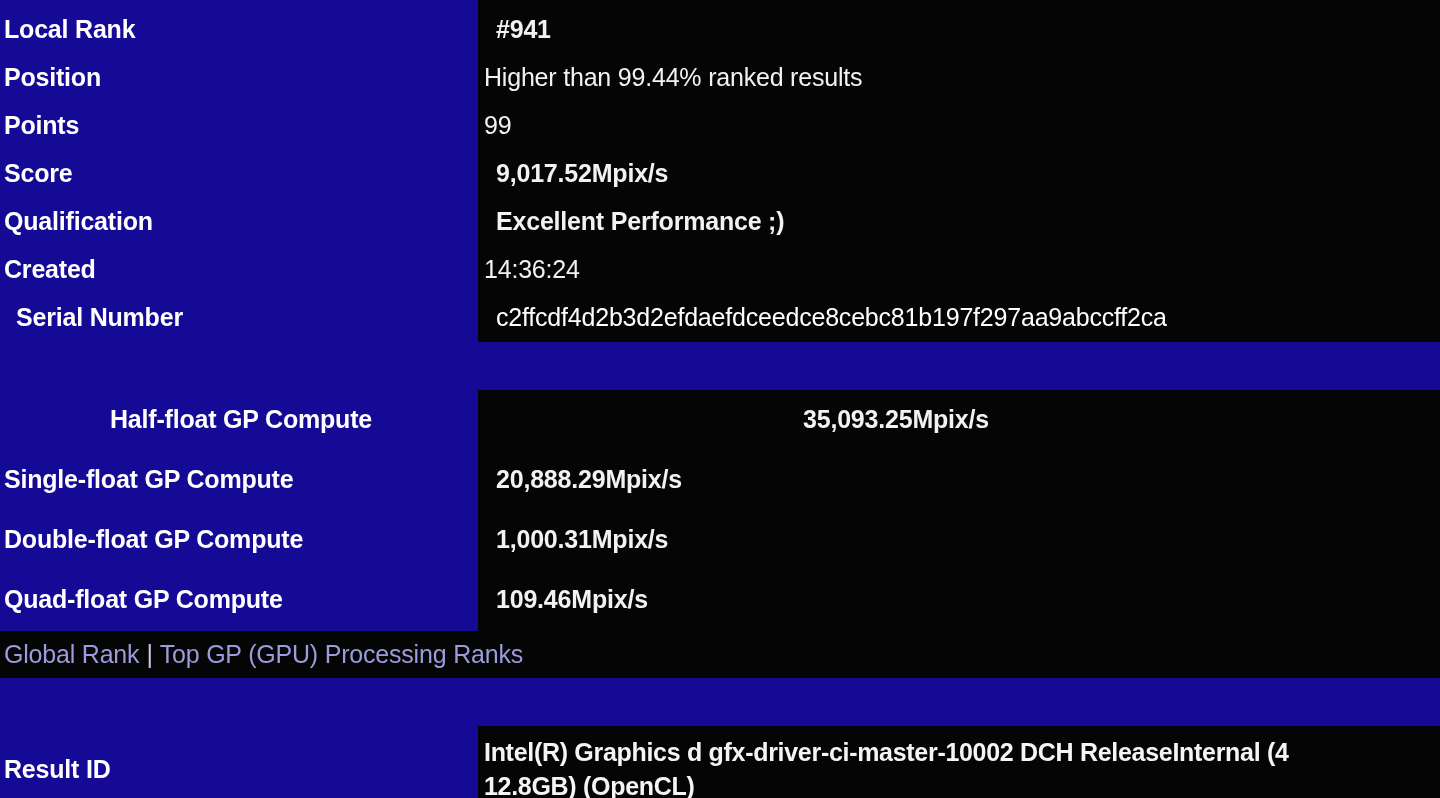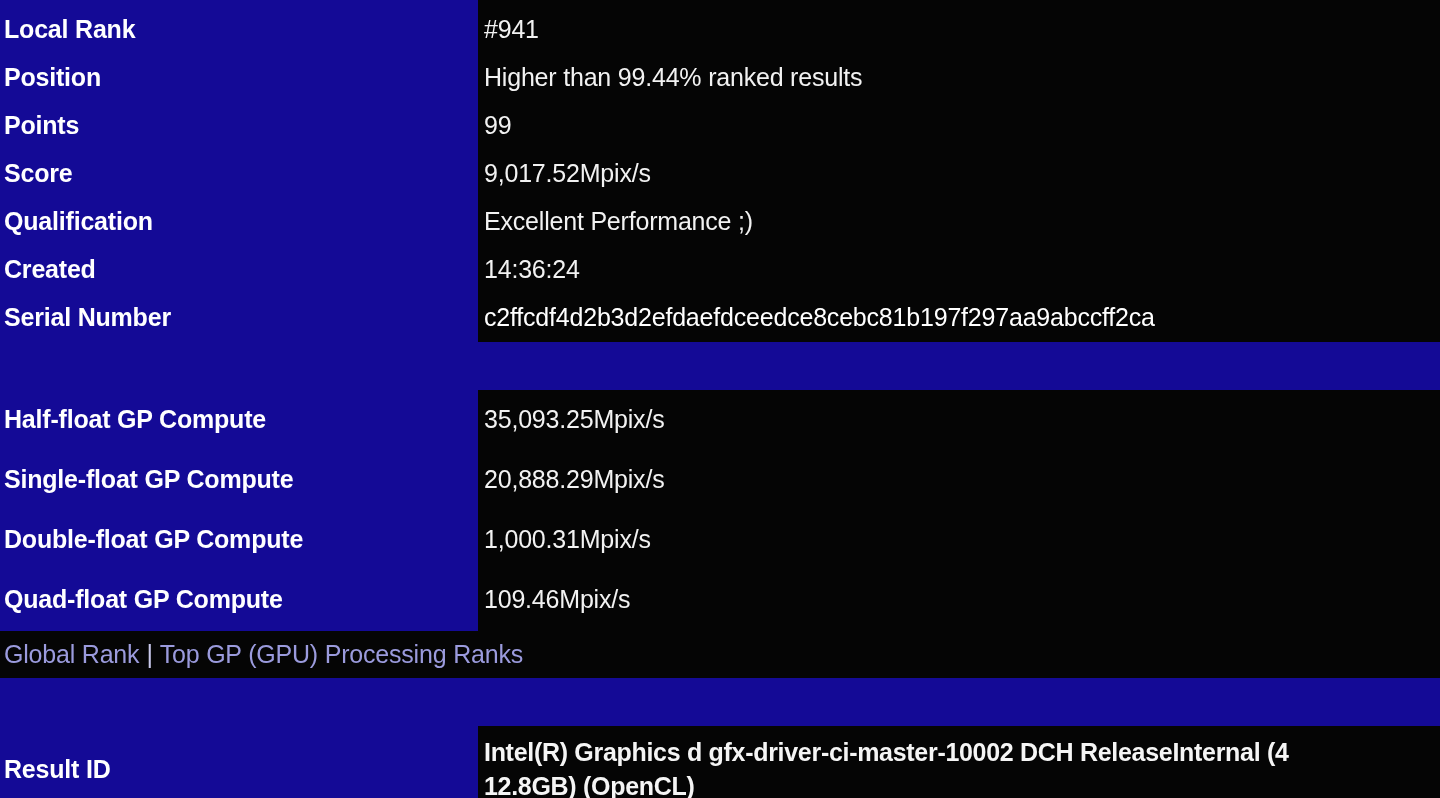--- a/index.html
+++ b/index.html
@@ -57,34 +57,34 @@
   .value {
     flex: 1 1 auto;
     box-sizing: border-box;
     padding-left: 6px;
     color: #f2f2f2;
     font-size: 25px;
     line-height: 30px;
     letter-spacing: -0.2px;
     white-space: nowrap;
   }
-  .value.bold { font-weight: normal; }
+  .value.bold { font-weight: bold; margin-left: 12px; }
   .value.link { color: #ffffff; }
 
   
   #row-local-rank    { top: 14px; }
   #row-position      { top: 62px; }
   #row-points        { top: 110px; }
   #row-score         { top: 158px; }
   #row-qualification { top: 206px; }
   #row-created       { top: 254px; }
-  #row-serial        { top: 302px; }
-
-  
-  #row-half    { top: 404px; }
+  #row-serial        { top: 302px; padding-left: 12px; }
+
+  
+  #row-half    { top: 404px; text-align: center; }
   #row-single  { top: 464px; }
   #row-double  { top: 524px; align-items: center; }
   #row-quad    { top: 584px; }
 
   
   #links-bar {
     position: absolute;
     left: 0;
     top: 638px;
     width: 1440px;

